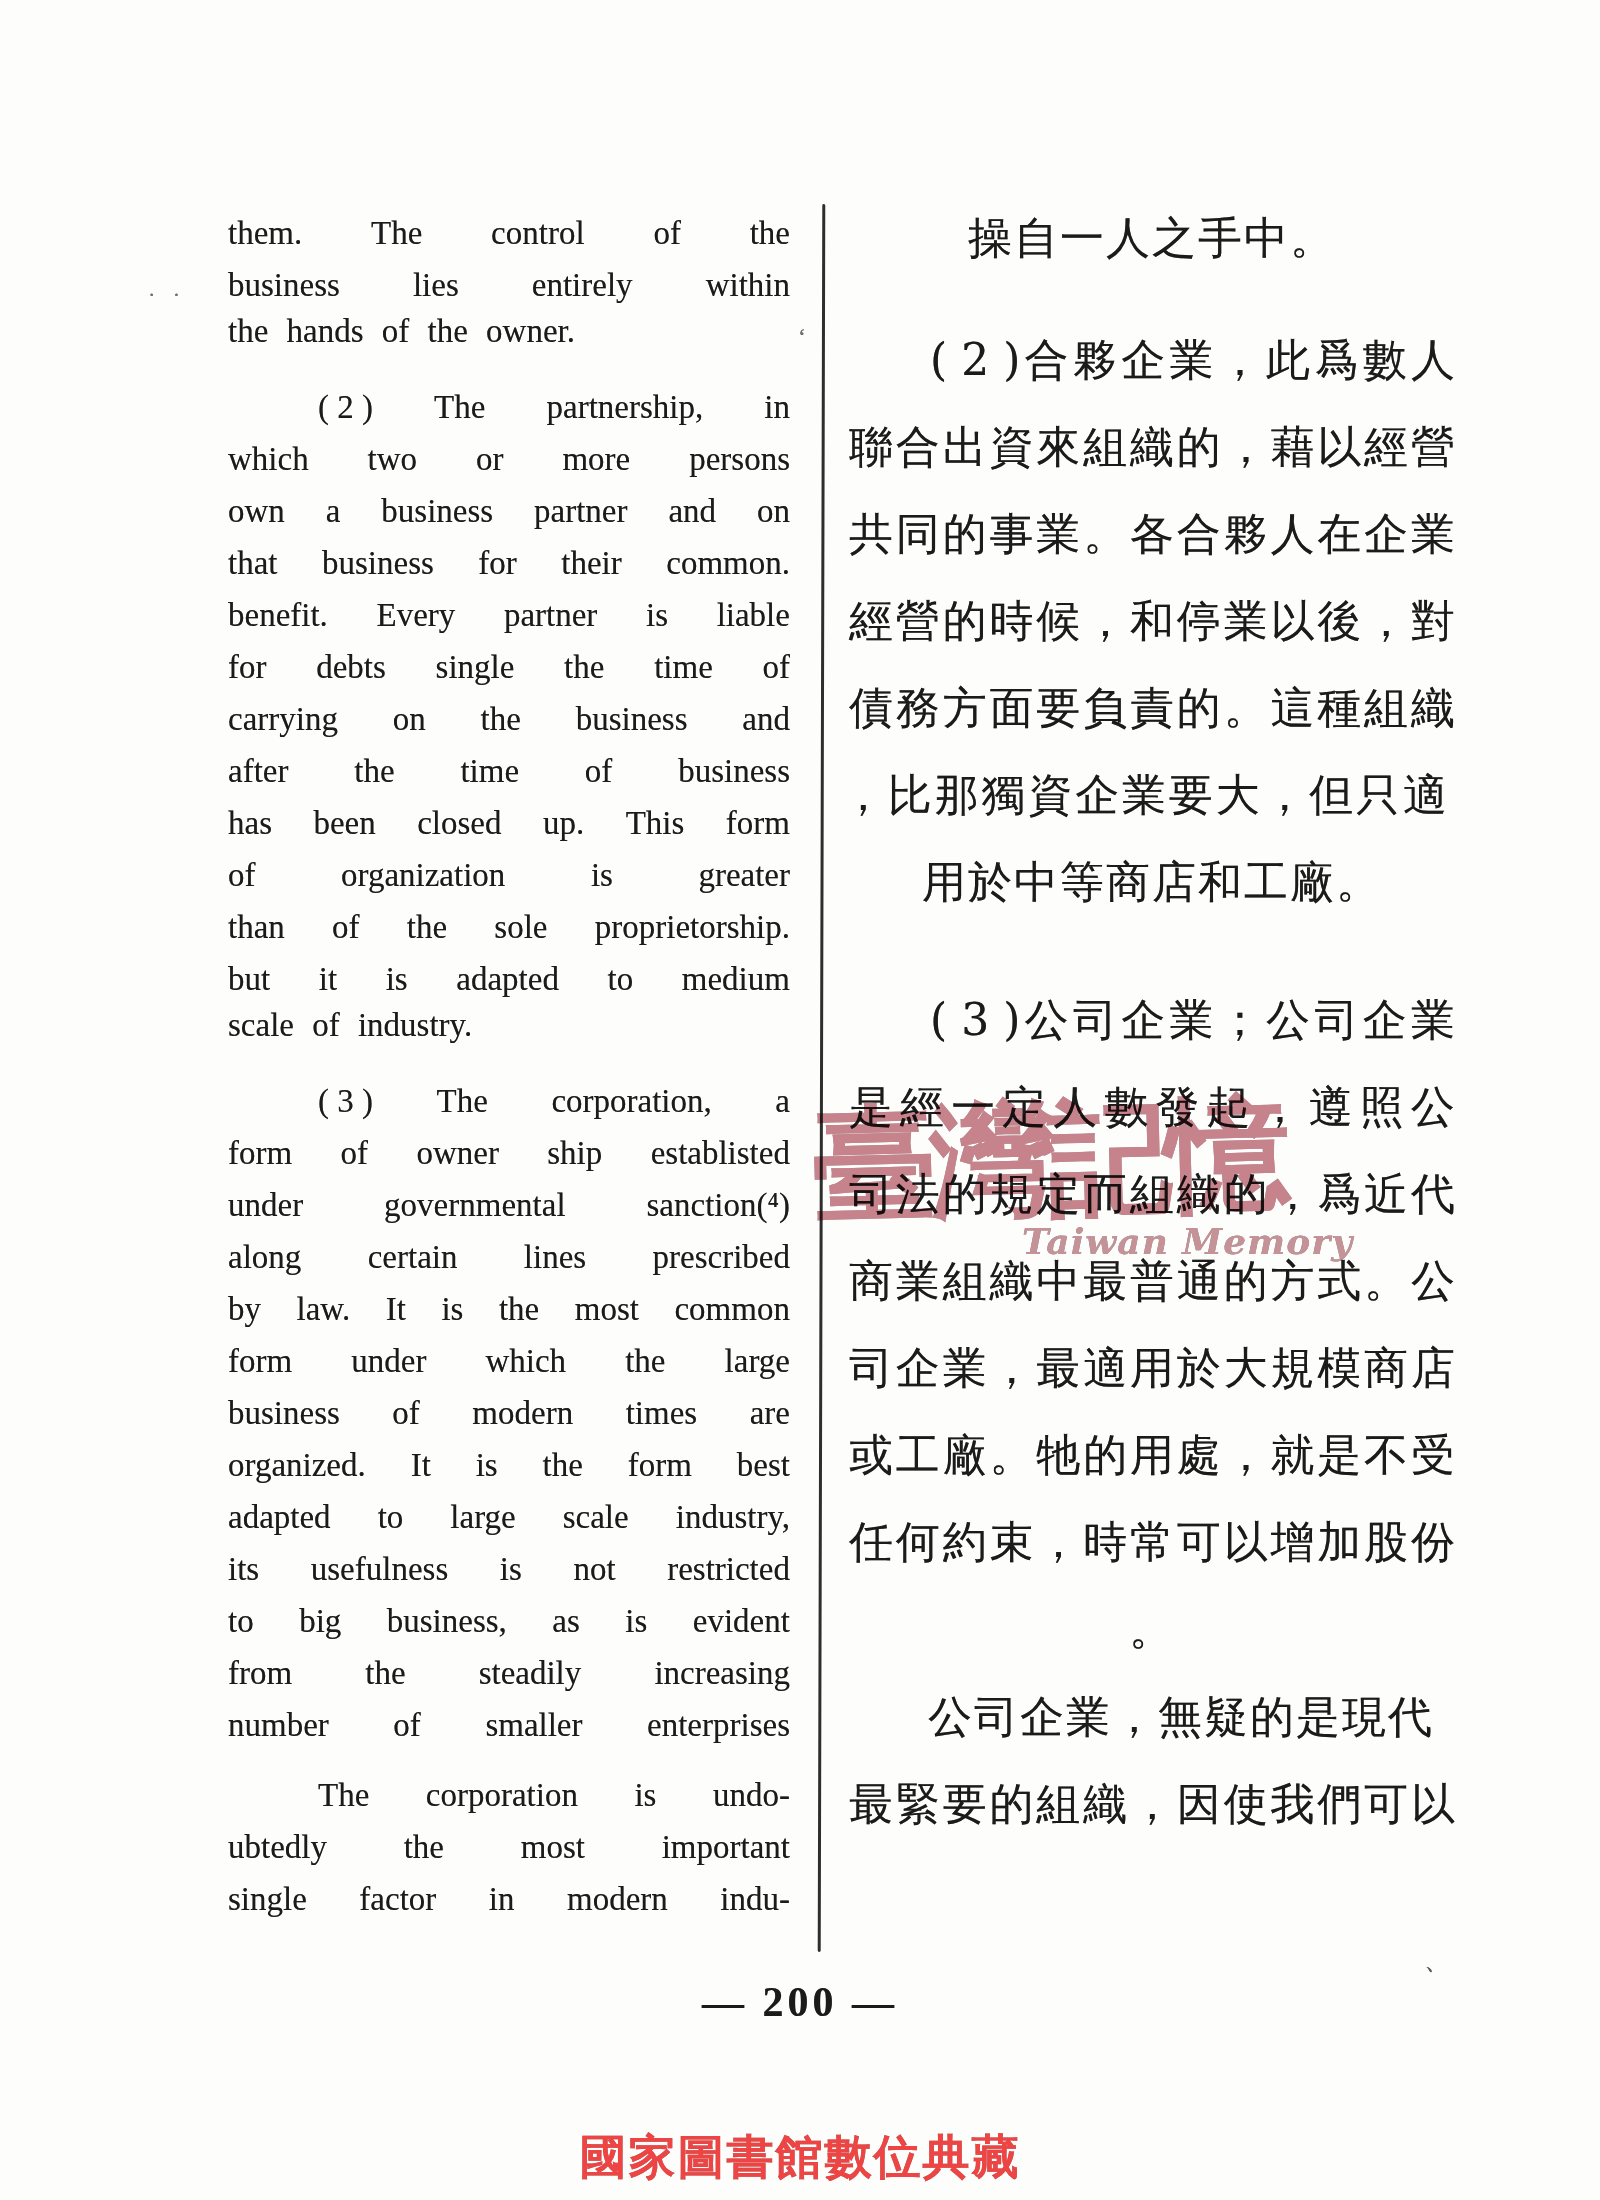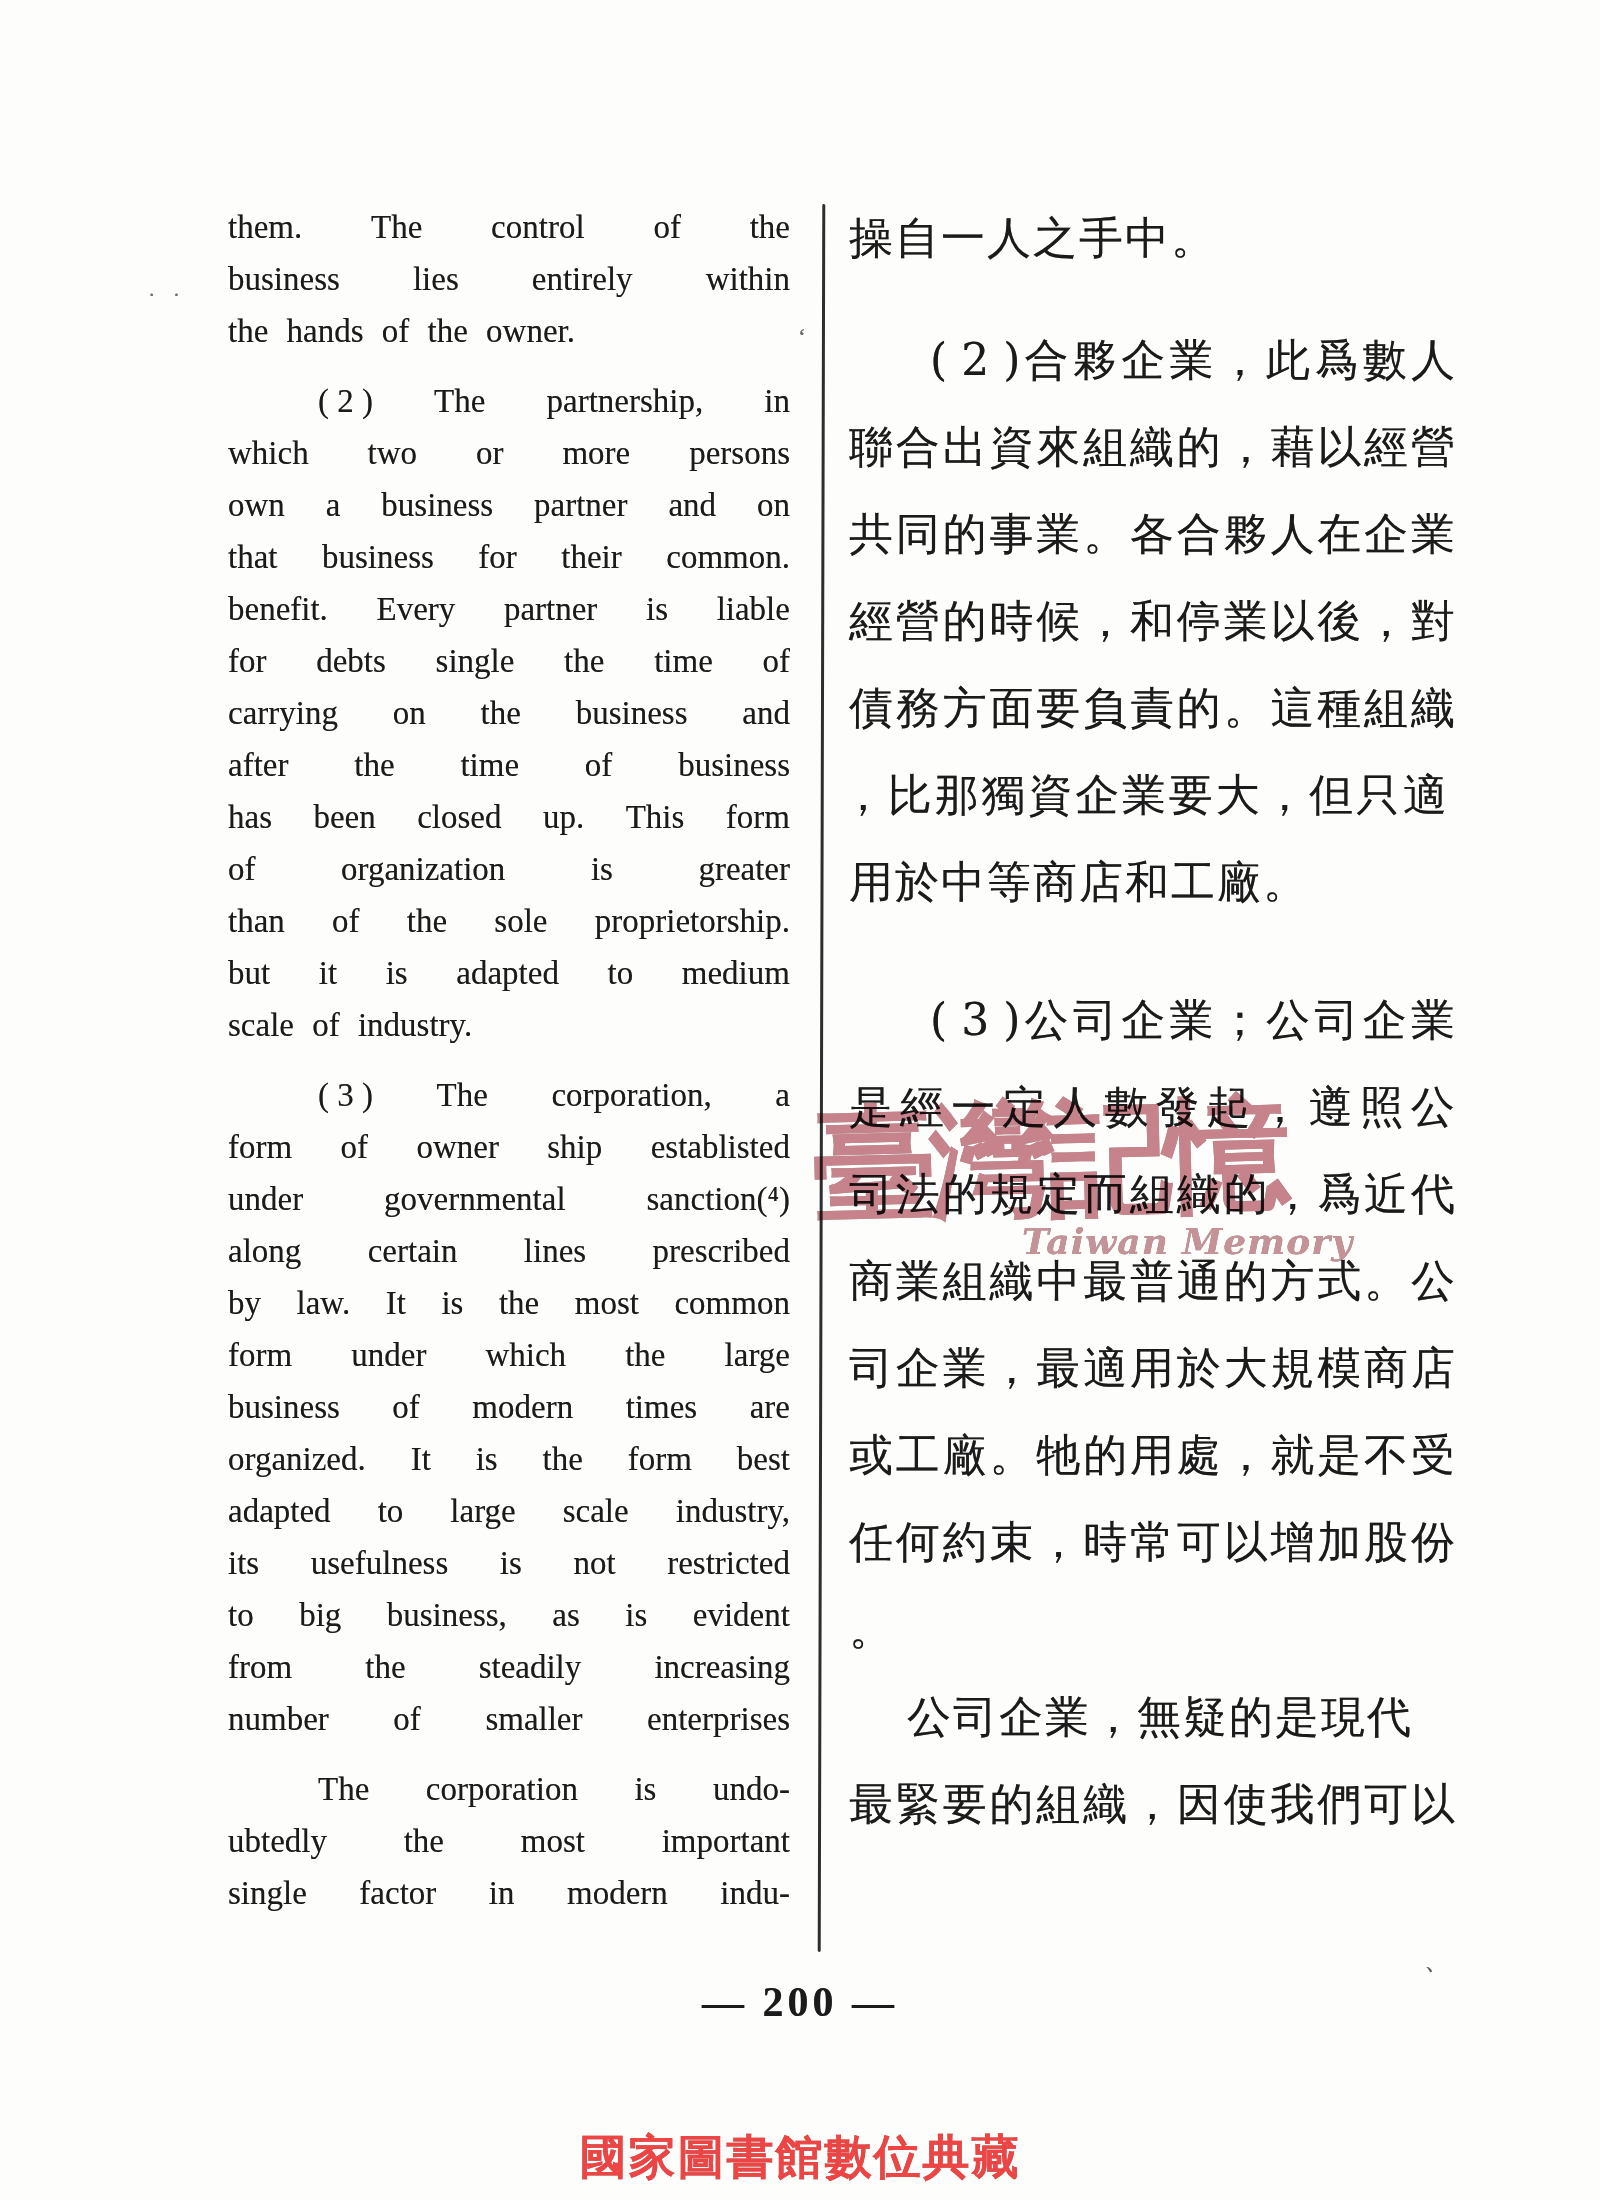--- a/index.html
+++ b/index.html
@@ -4,23 +4,23 @@
 <style>
   html,body{margin:0;padding:0;}
   body{width:1600px;height:2200px;overflow:hidden;
        font-family:"Liberation Serif","DejaVu Serif",serif;}
   .page{position:relative;width:1600px;height:2200px;background:#fdfdfb;color:#1b1b1b;}
   .textzone{text-shadow:0 0 0.6px rgba(25,25,25,0.55);}
 
   
   .col{position:absolute;}
   .col.en{left:228px;top:207px;width:562px;}
-  .col.zh{left:849px;top:214px;width:606px;}
-
-  .en-line{height:52px;line-height:40px;font-size:33px;box-sizing:border-box;width:100%;}
+  .col.zh{left:849px;top:214px;width:606px;text-align:center;}
+
+  .en-line{height:52px;line-height:40px;font-size:33px;box-sizing:border-box;width:100%;align-items:center;}
   .en-line.para{margin-top:18px;}
   .en-line.plain{word-spacing:10px;white-space:nowrap;}
   .zh-line{height:48px;line-height:48px;font-size:44px;box-sizing:border-box;width:100%;
            margin-bottom:39px;font-family:"DejaVu Serif",serif;}
   .zh-line.plain{letter-spacing:2px;white-space:nowrap;}
   .just{display:flex;justify-content:space-between;}
 
   
   .divider{position:absolute;left:820px;top:204px;width:3px;height:1748px;
            background:#2e2e2e;border-radius:2px;transform:rotate(0.15deg);}

